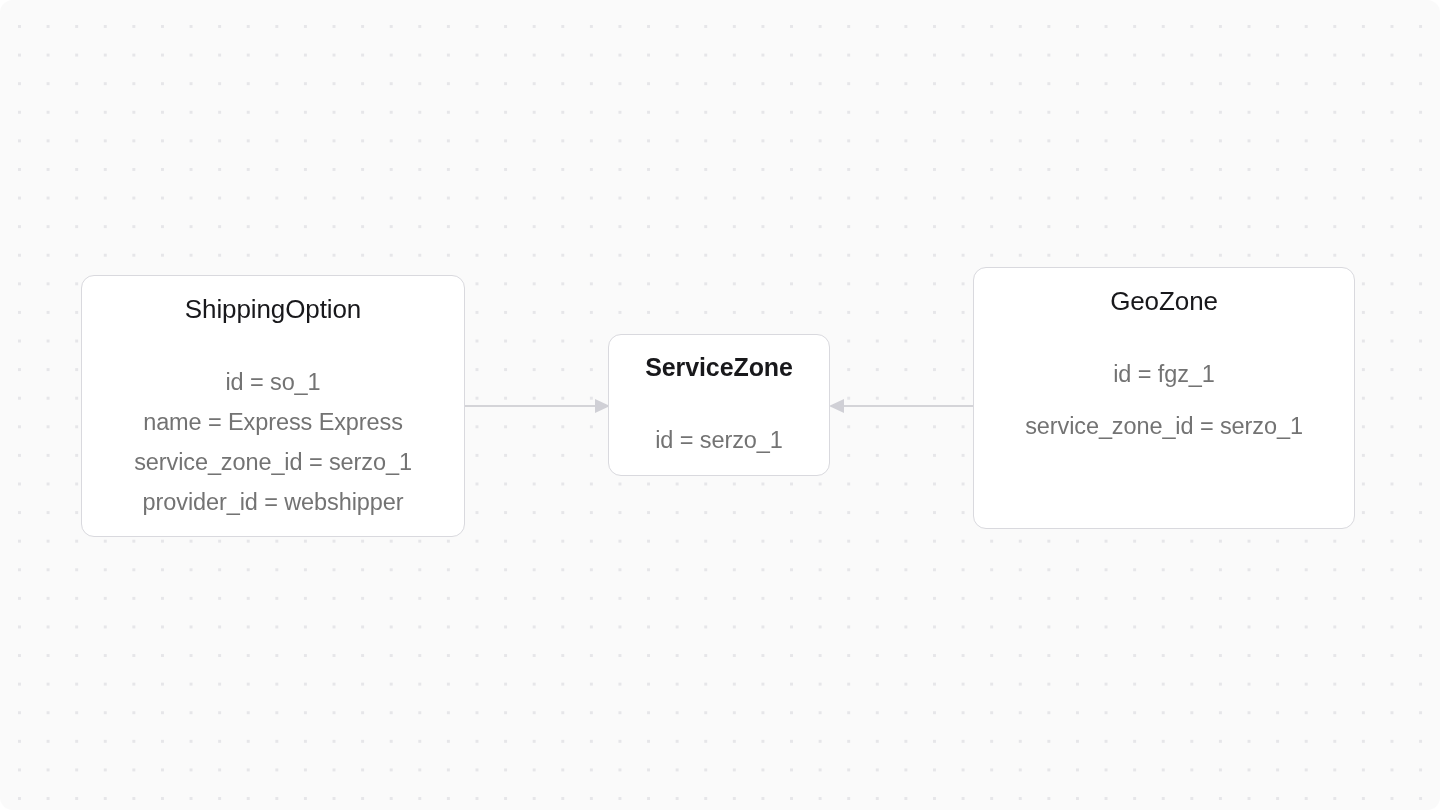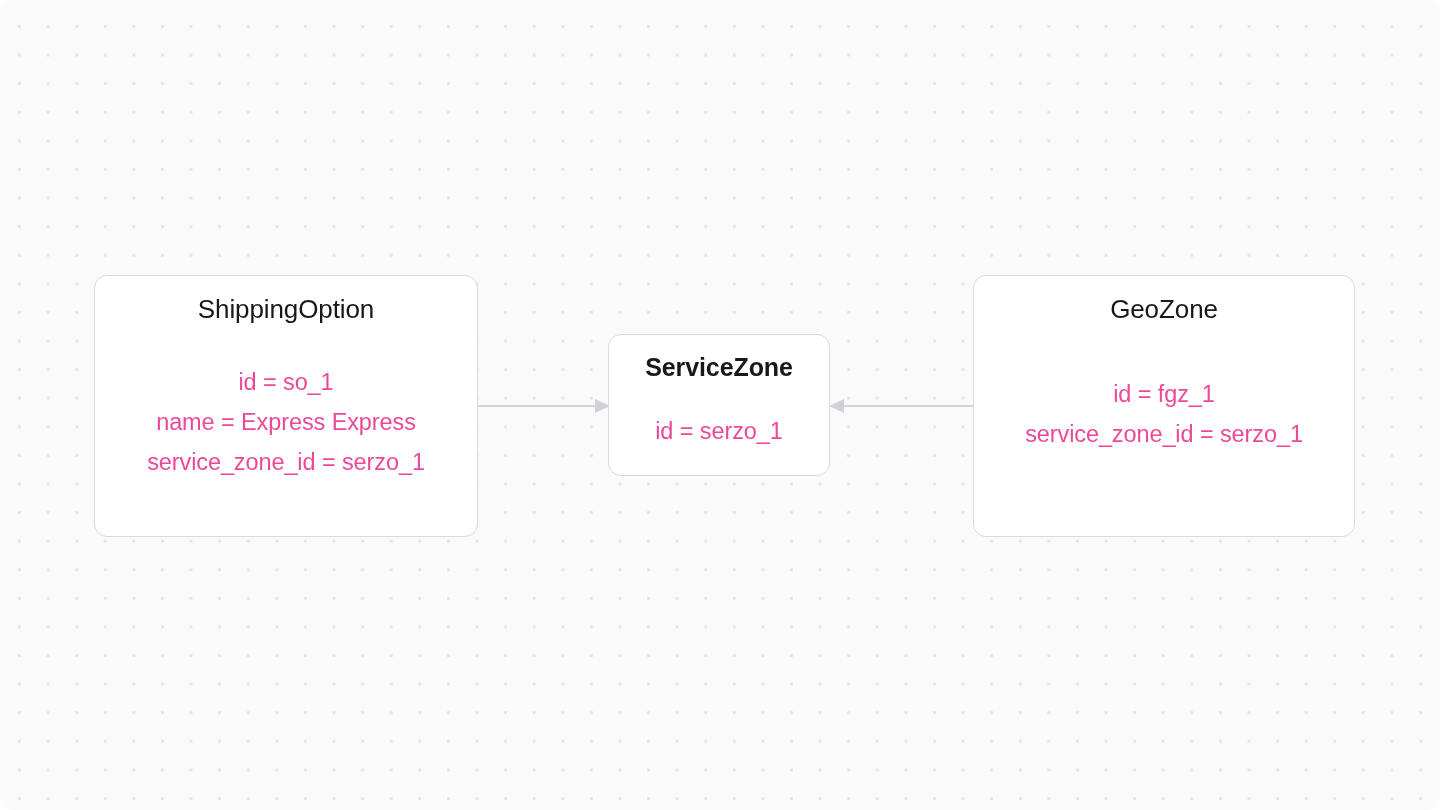--- a/index.html
+++ b/index.html
@@ -37,31 +37,31 @@
   .node-title {
     color: #18181b;
     font-weight: 400;
     letter-spacing: -0.1px;
     white-space: nowrap;
   }
 
   .node-attrs {
     display: flex;
     flex-direction: column;
-    color: #ec4899;
+    color: #737373;
     letter-spacing: -0.1px;
   }
 
   .node-attr {
     white-space: nowrap;
   }
 
   
   #node-shipping-option {
-    left: 94px;
+    left: 81px;
     top: 275px;
     width: 384px;
     height: 262px;
   }
   #node-shipping-option .node-title {
     font-size: 26px;
     line-height: 30px;
     margin-top: 18px;
   }
   #node-shipping-option .node-attrs {
@@ -79,39 +79,40 @@
   }
   #node-service-zone .node-title {
     font-size: 25px;
     line-height: 29px;
     margin-top: 18px;
     font-weight: bold;
   }
   #node-service-zone .node-attrs {
     font-size: 23.5px;
     line-height: 40px;
-    margin-top: 29px;
+    margin-top: 38px;
   }
 
   
   #node-geo-zone {
     left: 973px;
-    top: 275px;
+    top: 267px;
     width: 382px;
     height: 262px;
   }
   #node-geo-zone .node-title {
     font-size: 26px;
     line-height: 30px;
     margin-top: 18px;
   }
   #node-geo-zone .node-attrs {
     font-size: 23.5px;
     line-height: 40px;
-    margin-top: 50px;
+    margin-top: 38px;
+    gap: 12px;
   }
 
   
   .edge {
     position: absolute;
     top: 398px;
     height: 16px;
   }
   .edge svg { display: block; }
 
@@ -136,20 +137,21 @@
       <polygon points="16,1 1,8 16,15" fill="#d0d0d6"></polygon>
     </svg>
   </div>
 
   <div class="node" id="node-shipping-option">
     <div class="node-title">ShippingOption</div>
     <div class="node-attrs">
       <div class="node-attr">id = so_1</div>
       <div class="node-attr">name = Express Express</div>
       <div class="node-attr">service_zone_id = serzo_1</div>
+      <div class="node-attr">provider_id = webshipper</div>
     </div>
   </div>
 
   <div class="node" id="node-service-zone">
     <div class="node-title">ServiceZone</div>
     <div class="node-attrs">
       <div class="node-attr">id = serzo_1</div>
     </div>
   </div>
 

